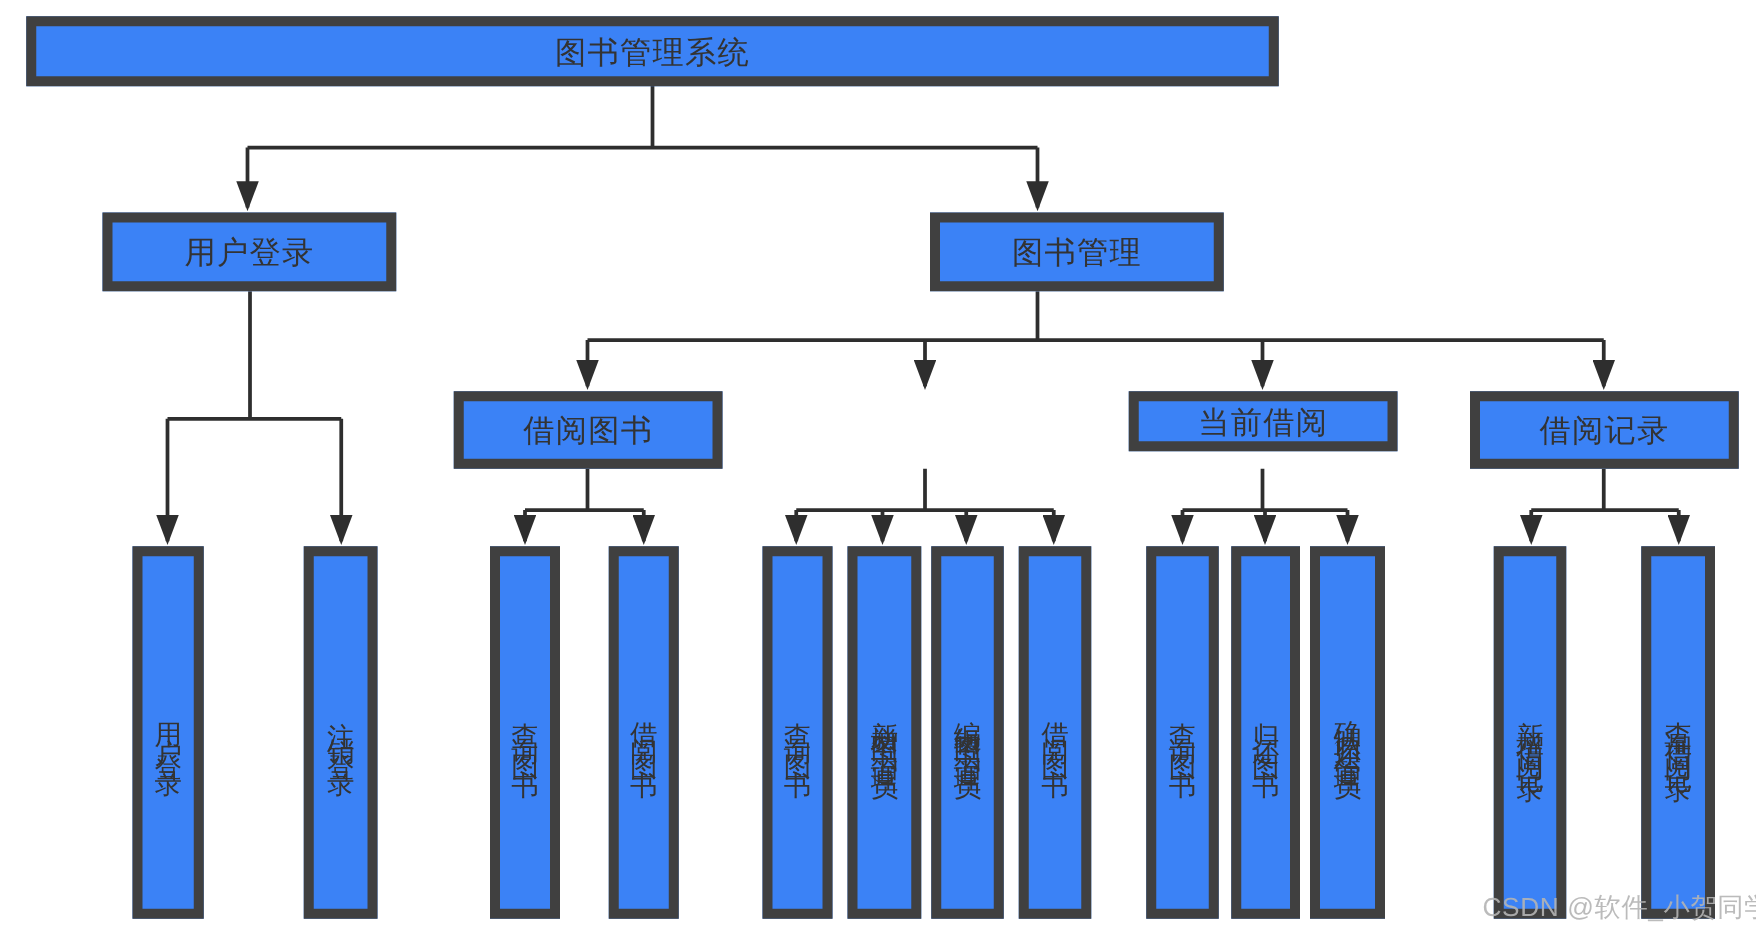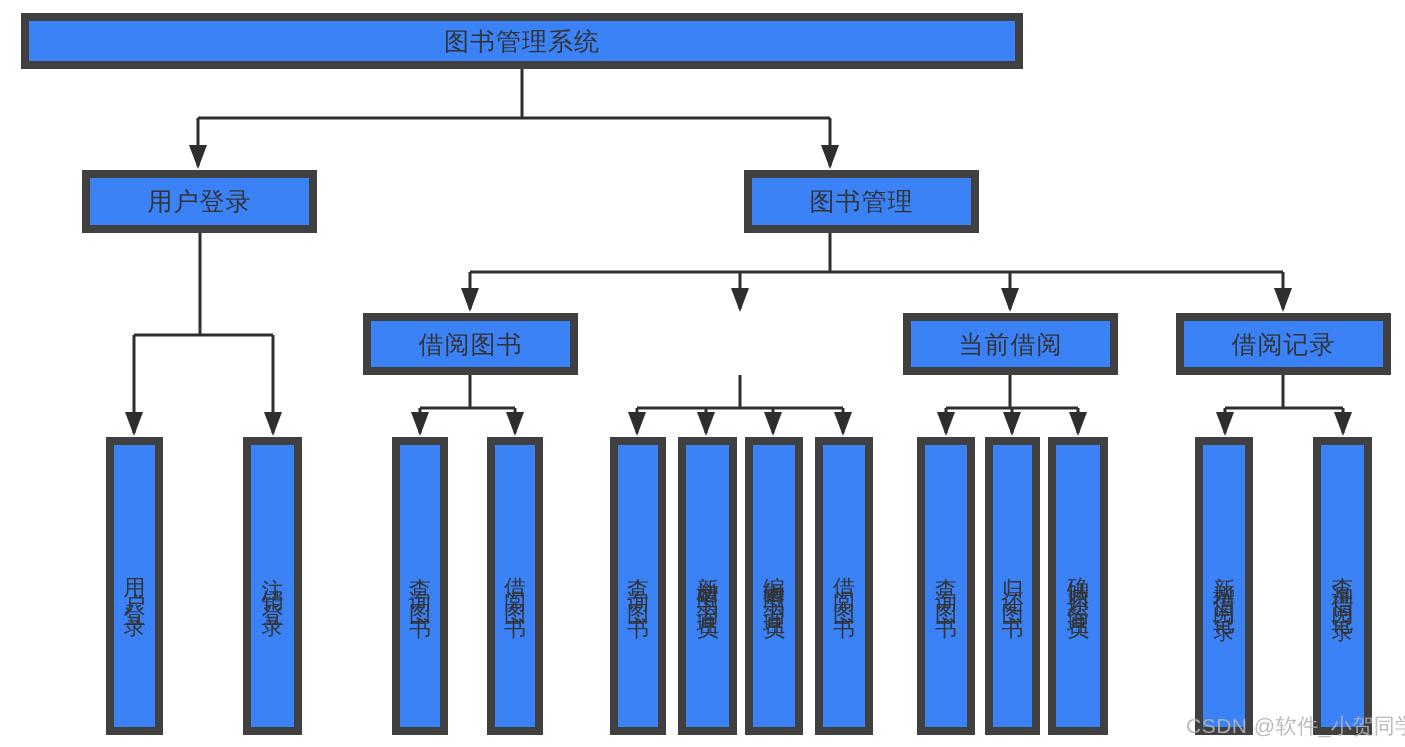--- a/index.html
+++ b/index.html
@@ -40,21 +40,21 @@
   .leaf .c4 { letter-spacing: 13px; }
   .leaf .c6 { letter-spacing: 9px; }
   .leaf .c9 { letter-spacing: 6px; }
 
   
   .n-root   { left: 21px;   top: 13px;  width: 1002px; height: 56px; }
   .n-login  { left: 82px;   top: 170px; width: 235px;  height: 63px; }
   .n-mgmt   { left: 712px;  top: 170px; width: 235px;  height: 63px; margin-left: 32px; }
   .n-rec    { left: 363px;  top: 313px; width: 215px;  height: 62px; }
   .n-borrow { left: 632px;  top: 313px; width: 216px;  height: 62px; }
-  .n-cur    { left: 903px;  top: 313px; width: 215px;  height: 62px; }
+  .n-cur    { left: 903px;  top: 313px; width: 215px;  height: 48px; }
   .n-record { left: 1176px; top: 313px; width: 215px;  height: 62px; }
 
   .lf { top: 437px; height: 298px; }
   .lf1  { left: 106px;  width: 57px; }
   .lf2  { left: 243px;  width: 59px; }
   .lf3  { left: 392px;  width: 56px; }
   .lf4  { left: 487px;  width: 56px; }
   .lf5  { left: 610px;  width: 56px; }
   .lf6  { left: 678px;  width: 59px; }
   .lf7  { left: 745px;  width: 58px; }

